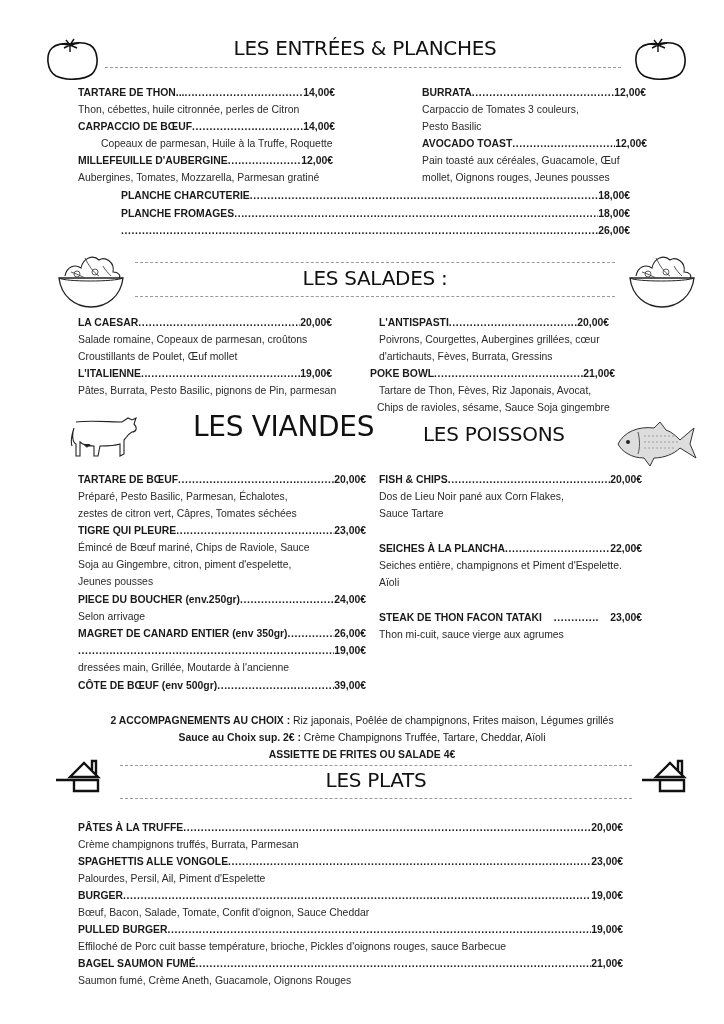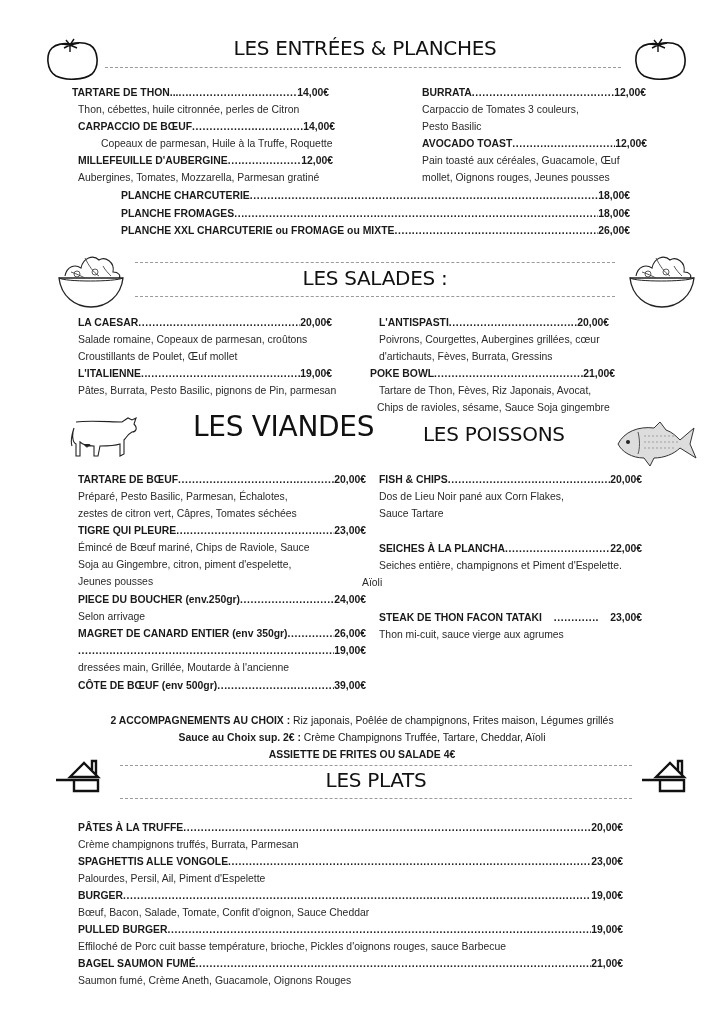--- a/index.html
+++ b/index.html
@@ -27,21 +27,21 @@
   <path d="M22 4 L26 9 L30 3 M26 9 L20 12 M26 9 L33 12 M26 9 L26 16 M26 9 L18 8 M26 9 L35 7" stroke="#111" stroke-width="1.4" fill="none"></path>
 </svg>
 <svg style="left:632px;top:36px" width="56" height="44" viewBox="0 0 56 44">
   <path d="M8 12 C2 18 2 34 12 40 C22 45 40 44 48 38 C56 30 54 14 46 9 C38 5 30 7 26 8 C20 7 12 8 8 12 Z" fill="none" stroke="#111" stroke-width="1.6"></path>
   <path d="M22 4 L26 9 L30 3 M26 9 L20 12 M26 9 L33 12 M26 9 L26 16 M26 9 L18 8 M26 9 L35 7" stroke="#111" stroke-width="1.4" fill="none"></path>
 </svg>
 
 <div class="abs title center" style="left:105px;width:520px;top:36px;font-size:20px;">LES ENTRÉES &amp; PLANCHES</div>
 <div class="dash" style="left:105px;width:516px;top:67px;"></div>
 
-<div class="row" style="left:72px;width:257px;top:84px;">
+<div class="row" style="left:78px;width:257px;top:84px;">
     <span class="n">TARTARE DE THON... </span>
     <span class="d"></span>
     <span class="p">14,00€</span>
   </div>
 <div class="desc" style="left:78px;top:101px;">Thon, cébettes, huile citronnée, perles de Citron</div>
 <div class="row" style="left:78px;width:257px;top:118px;">
     <span class="n">CARPACCIO DE BŒUF </span>
     <span class="d"></span>
     <span class="p">14,00€</span>
   </div>
@@ -72,21 +72,20 @@
     <span class="n">PLANCHE CHARCUTERIE</span>
     <span class="d"></span>
     <span class="p">18,00€</span>
   </div>
 <div class="row" style="left:121px;width:509px;top:205px;">
     <span class="n">PLANCHE FROMAGES</span>
     <span class="d"></span>
     <span class="p">18,00€</span>
   </div>
 <div class="row" style="left:121px;width:509px;top:222px;">
-    <span class="n">PLANCHE XXL CHARCUTERIE ou FROMAGE ou MIXTE</span>
     <span class="d"></span>
     <span class="p">26,00€</span>
   </div>
 
 <svg style="left:55px;top:252px" width="72" height="58" viewBox="0 0 72 58">
   <path d="M4 26 C6 44 20 55 36 55 C52 55 66 44 68 26 Z" fill="none" stroke="#222" stroke-width="1.3"></path>
   <path d="M4 26 C10 30 60 30 68 26" fill="none" stroke="#222" stroke-width="1"></path>
   <path d="M10 24 C12 14 20 12 26 16 C28 6 38 2 44 8 C50 4 60 10 58 20 C64 20 66 24 64 26" fill="none" stroke="#222" stroke-width="1.1"></path>
   <path d="M30 6 C34 14 38 20 44 24 M16 20 C22 22 26 24 30 26 M48 14 C50 18 54 22 56 24" stroke="#444" stroke-width="0.9" fill="none"></path>
   <circle cx="22" cy="22" r="3" fill="none" stroke="#333" stroke-width="0.8"></circle>
@@ -191,21 +190,21 @@
     <span class="p">20,00€</span>
   </div>
 <div class="desc" style="left:379px;top:488px;">Dos de Lieu Noir pané aux Corn Flakes,</div>
 <div class="desc" style="left:379px;top:505px;">Sauce Tartare</div>
 <div class="row" style="left:379px;width:263px;top:540px;">
     <span class="n">SEICHES À LA PLANCHA</span>
     <span class="d"></span>
     <span class="p">22,00€</span>
   </div>
 <div class="desc" style="left:379px;top:557px;">Seiches entière, champignons et Piment d'Espelette.</div>
-<div class="desc" style="left:362px;top:574px;">Aïoli</div>
+<div class="desc" style="left:379px;top:574px;">Aïoli</div>
 <div class="row" style="left:379px;width:263px;top:609px;gap:12px;">
     <span class="n">STEAK DE THON FACON TATAKI</span>
     <span class="d"></span>
     <span class="p">23,00€</span>
   </div>
 <div class="desc" style="left:379px;top:626px;"> Thon mi-cuit, sauce vierge aux agrumes</div>
 
 <div class="line center" style="left:0;width:724px;top:712px;">
   <span class="b">2 ACCOMPAGNEMENTS AU CHOIX : </span><span>Riz japonais, Poêlée de champignons, Frites maison, Légumes grillés</span>
 </div>

